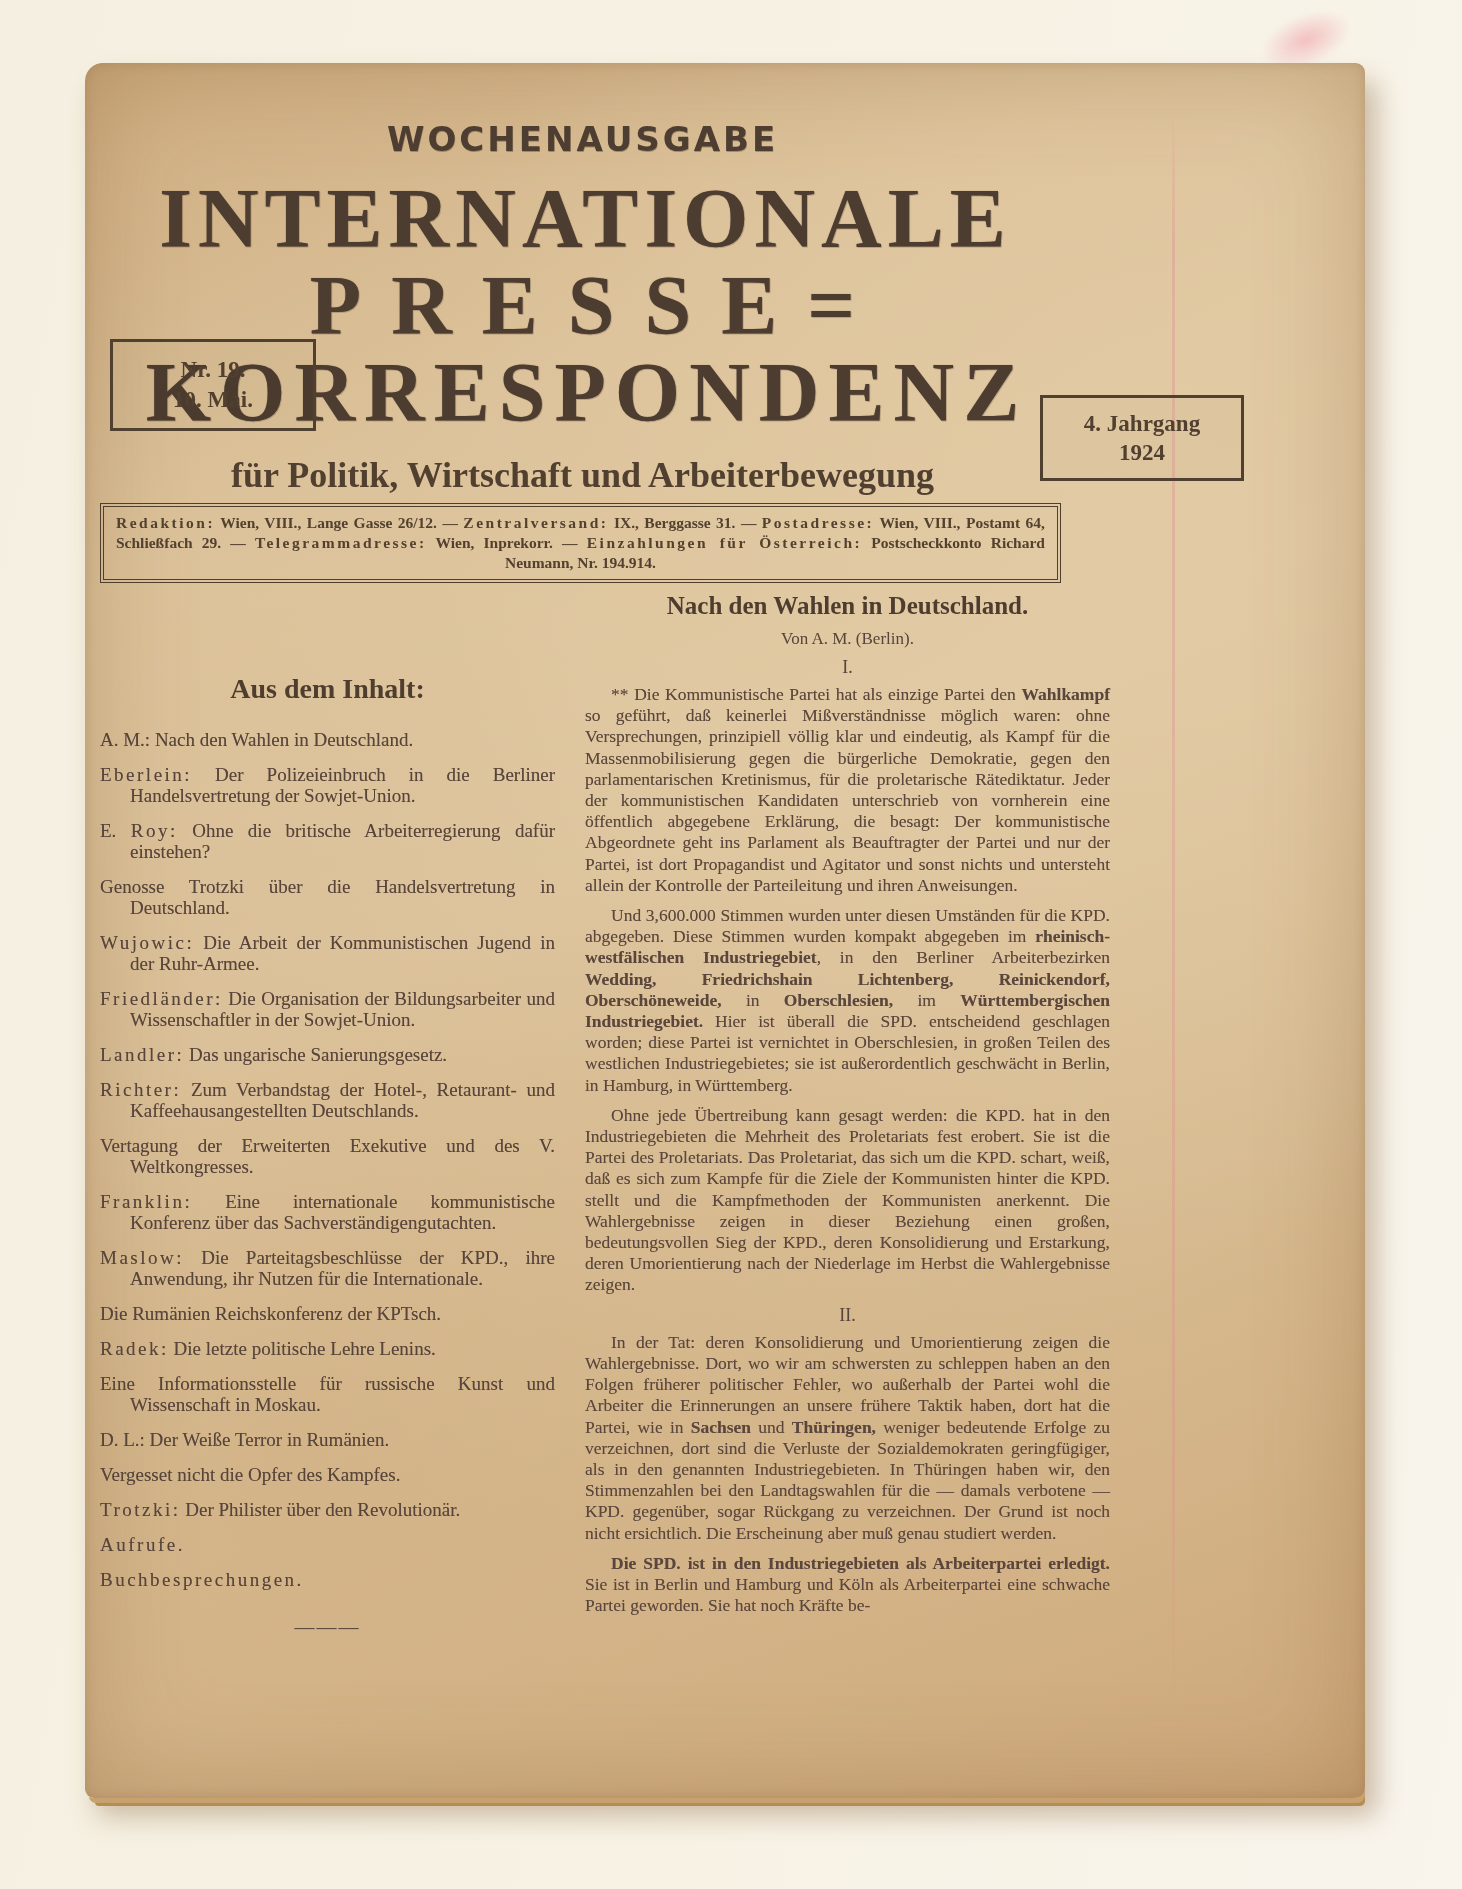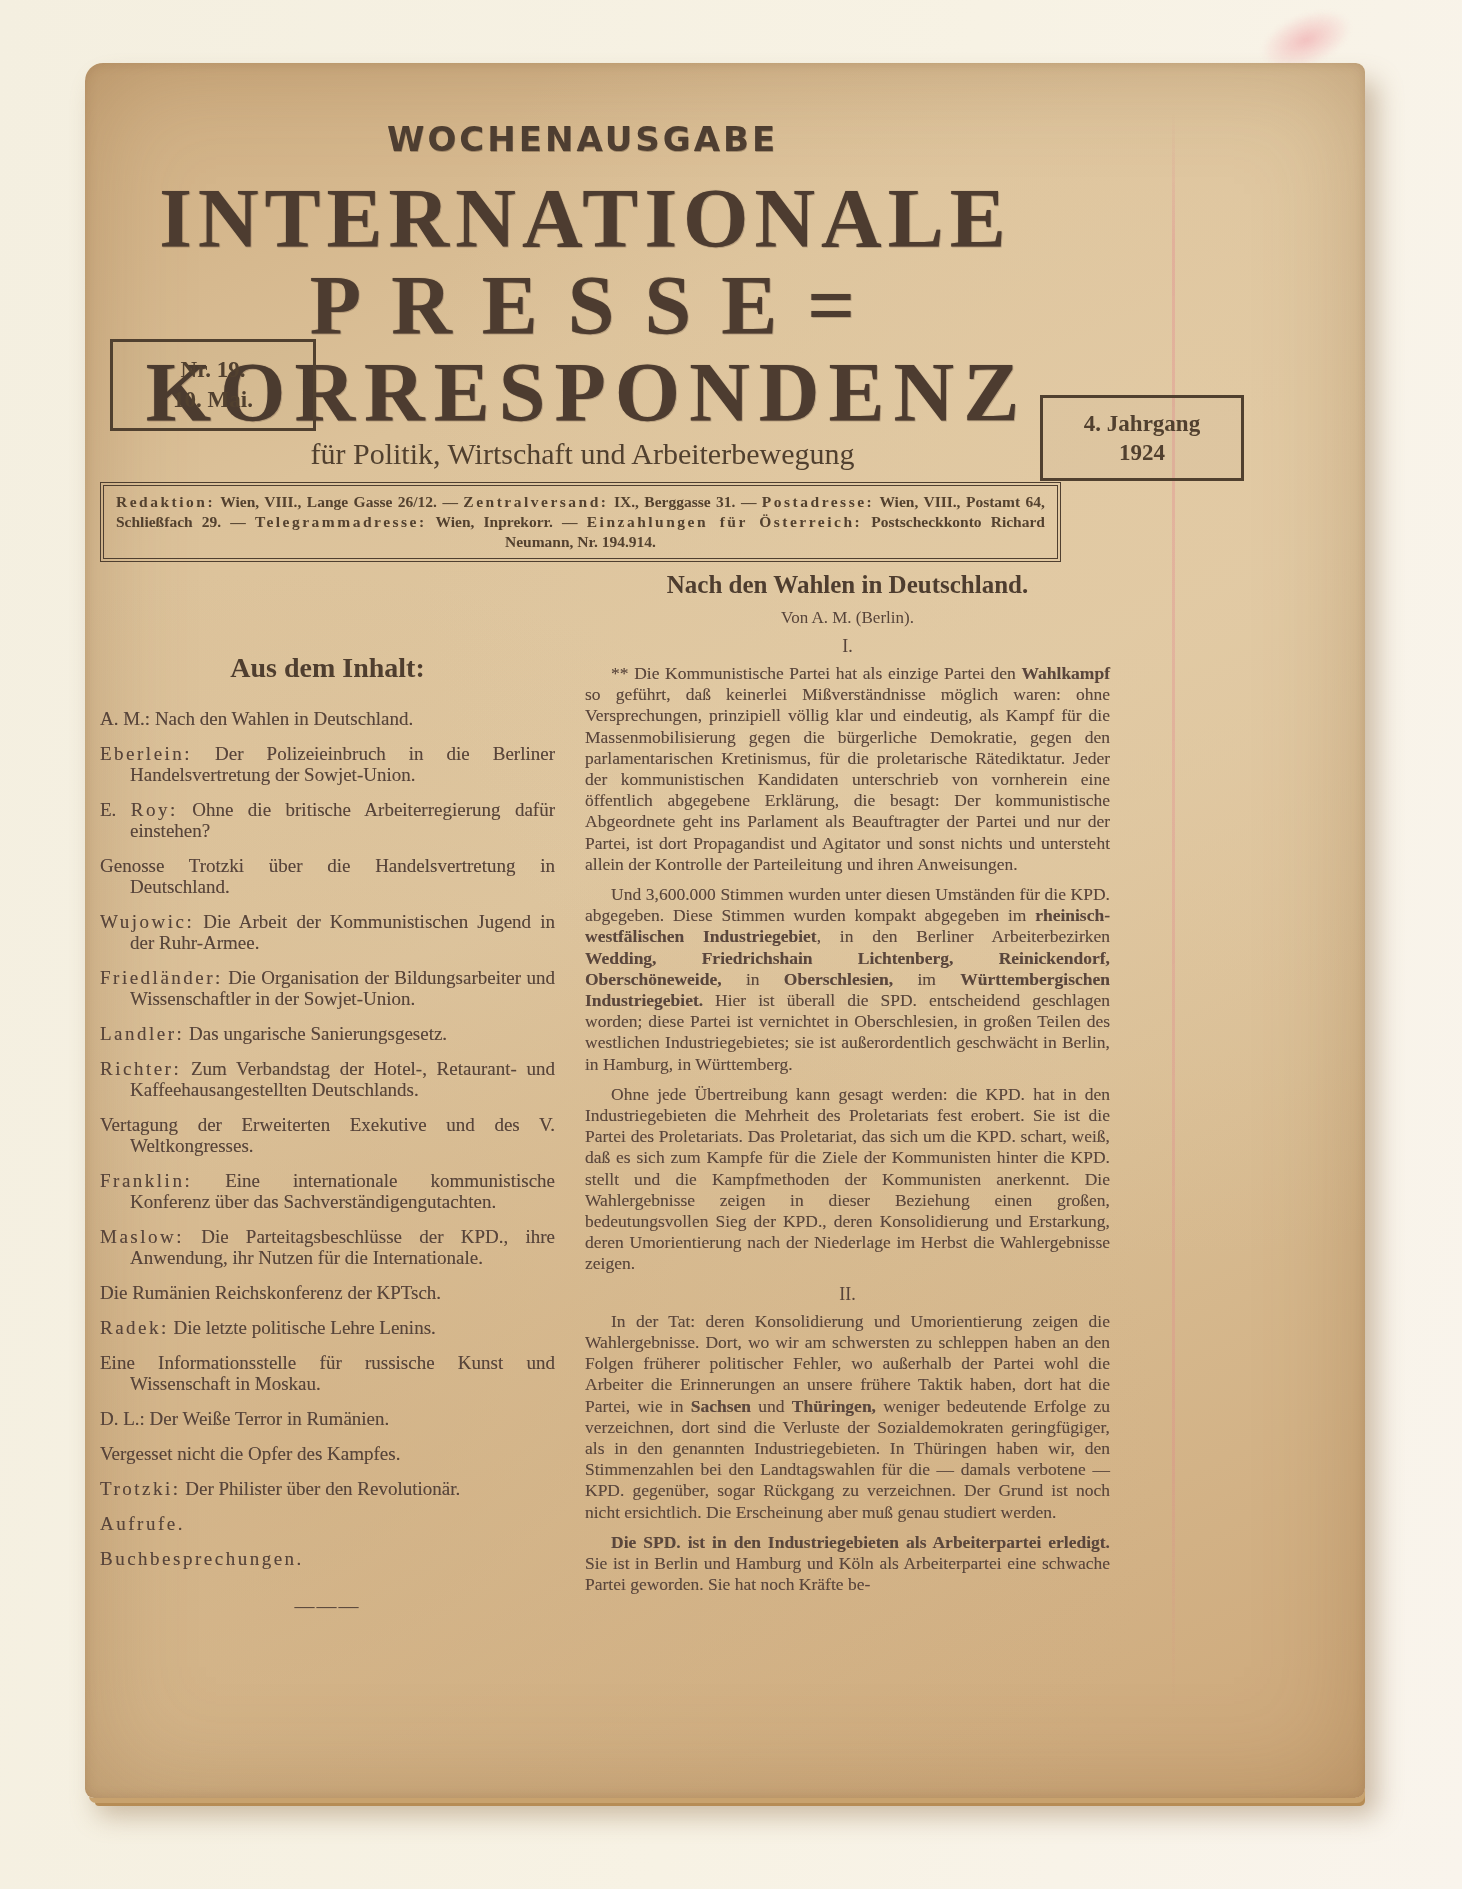--- a/index.html
+++ b/index.html
@@ -38,21 +38,21 @@
     font-size:34px;line-height:40px;letter-spacing:3px;color:#4e3e31;
     text-shadow:.5px .5px 0 rgba(70,50,35,.35);
   }
   .title-line{
     font-weight:bold;font-size:84px;line-height:87px;white-space:nowrap;
     color:#4d3c30;text-shadow:1px 1px 0 rgba(60,40,25,.18), 0 0 1px rgba(77,60,48,.55);
   }
   .title-line1{margin-top:16px;letter-spacing:6px;text-indent:6px;}
   .title-line2{letter-spacing:30px;text-indent:30px;}
   .title-line3{letter-spacing:9px;text-indent:9px;}
-  .subtitle{margin-top:0;font-weight:normal;font-size:30px;line-height:36px;color:#51402f;}
+  .subtitle{margin-top:21px;font-weight:bold;font-size:36px;line-height:36px;color:#51402f;}
   .corner-box{
     position:absolute;border:3px solid #50402f;
     display:flex;flex-direction:column;justify-content:center;
     font-weight:bold;color:#51402f;text-align:center;
     background:rgba(0,0,0,0.015);
     margin-top:24px;
   }
   .issue-box{left:15px;top:196px;width:200px;height:86px;font-size:23px;line-height:30px;}
   .volume-box{left:945px;top:252px;width:198px;height:80px;font-size:23px;line-height:29px;}
   .imprint-box{

